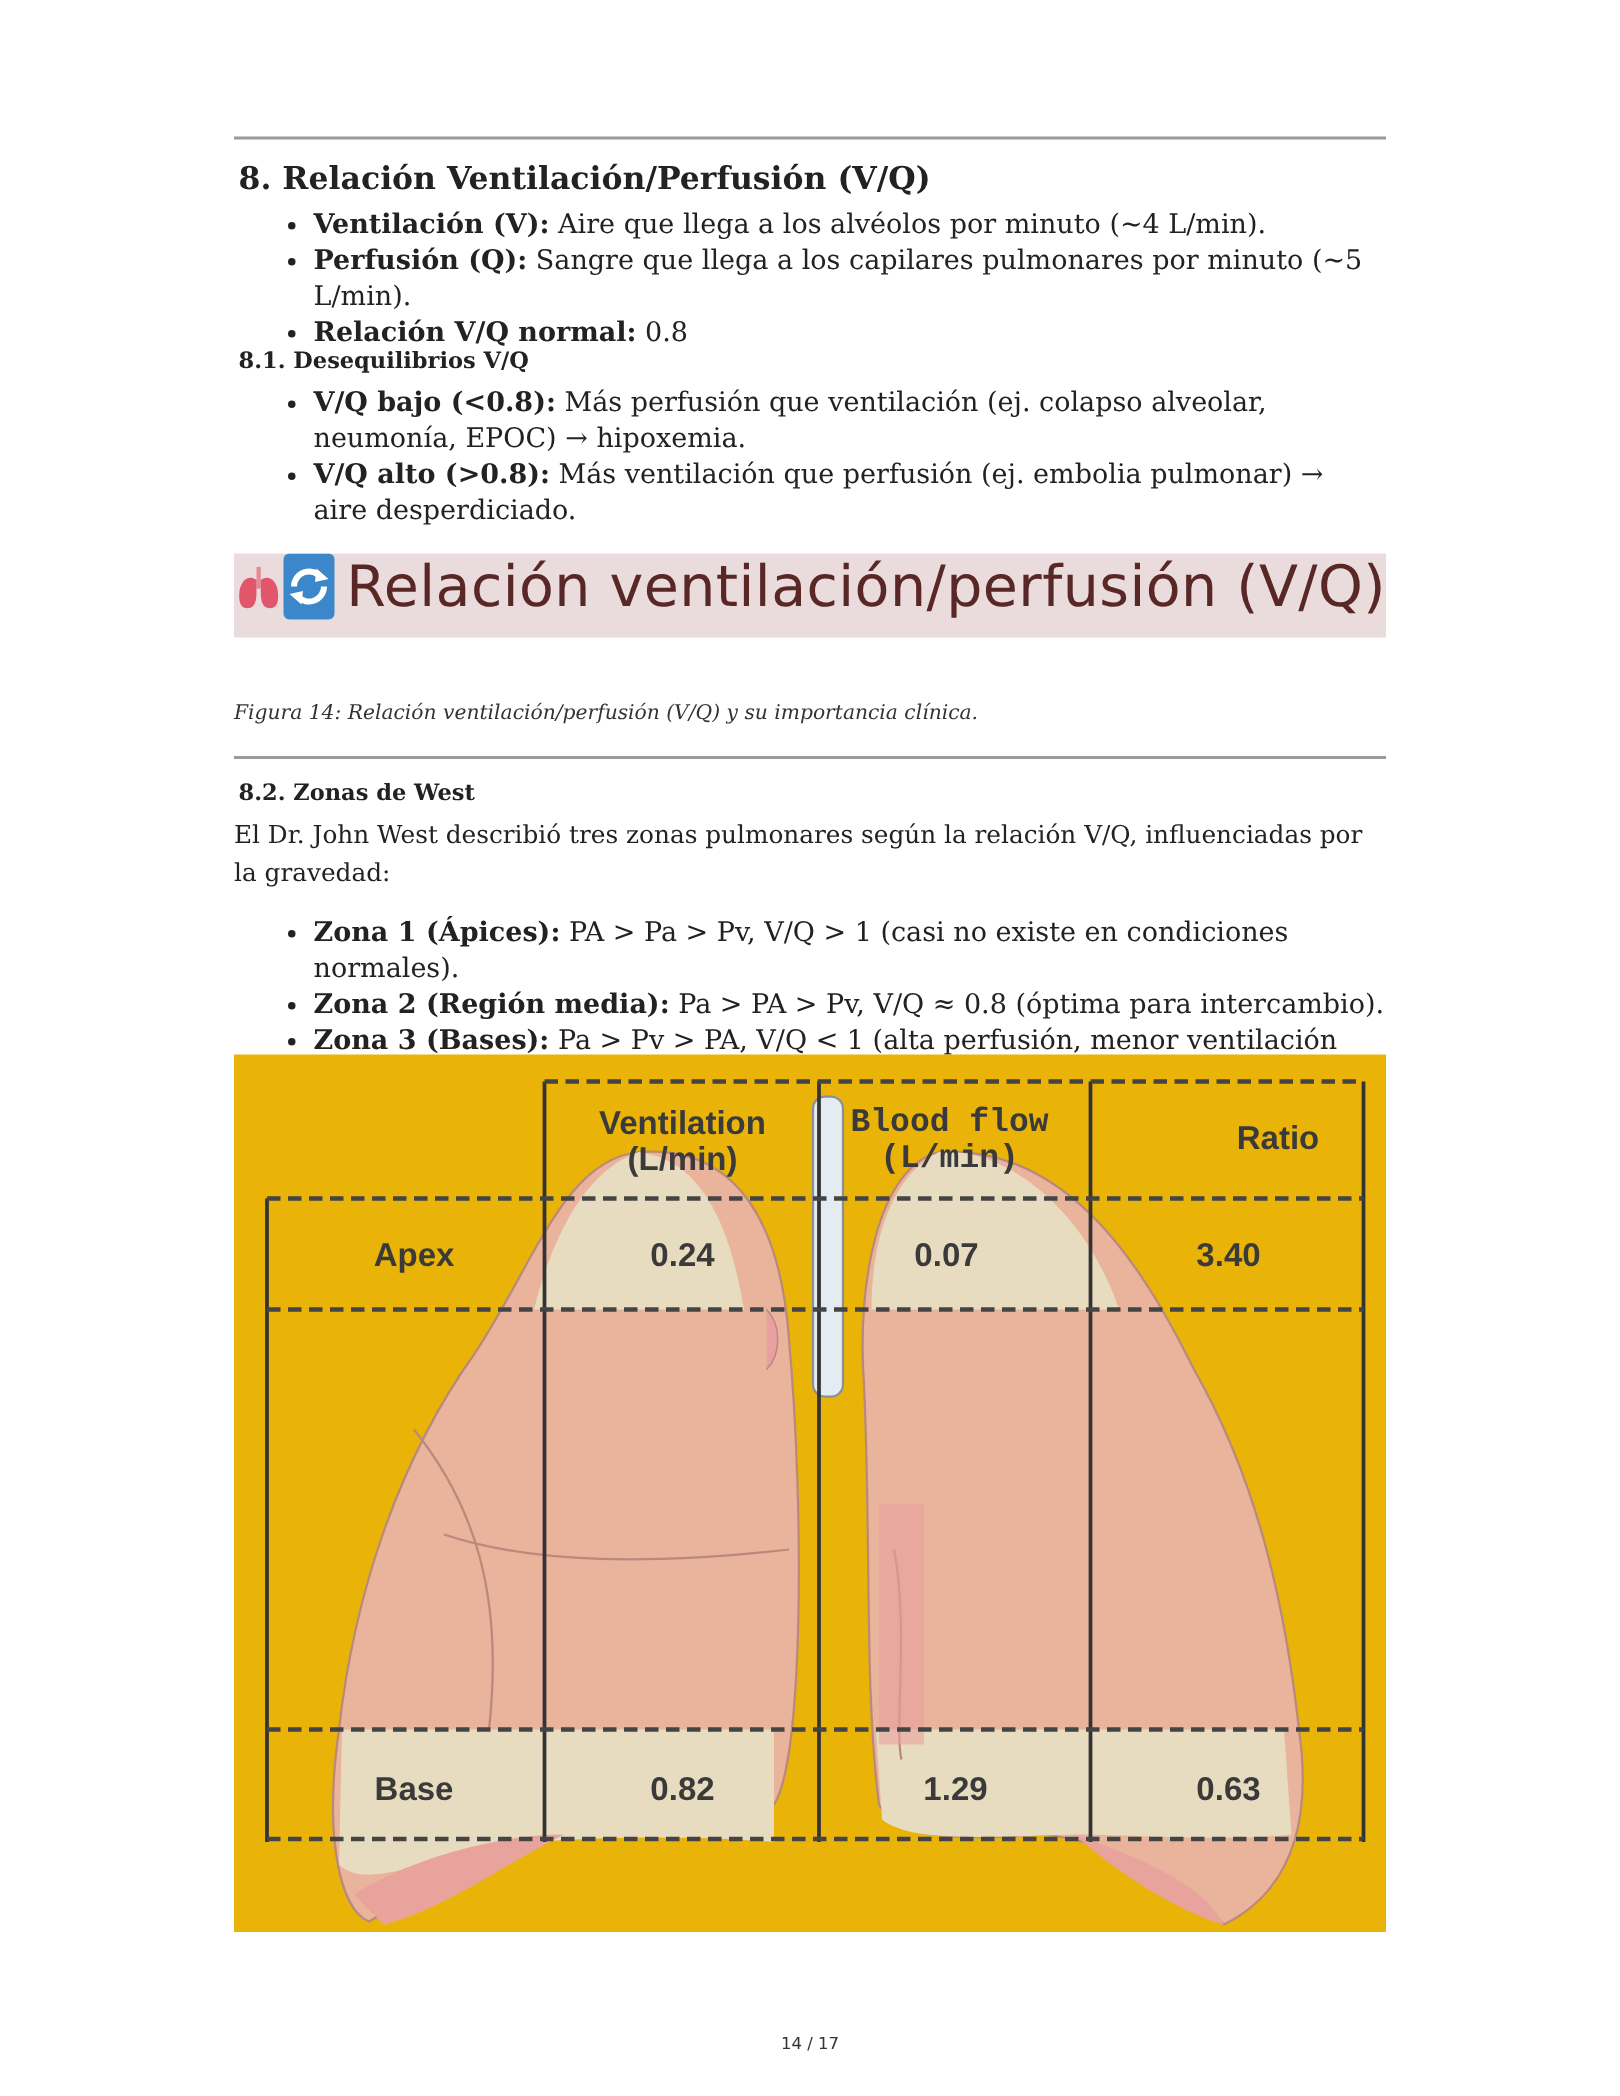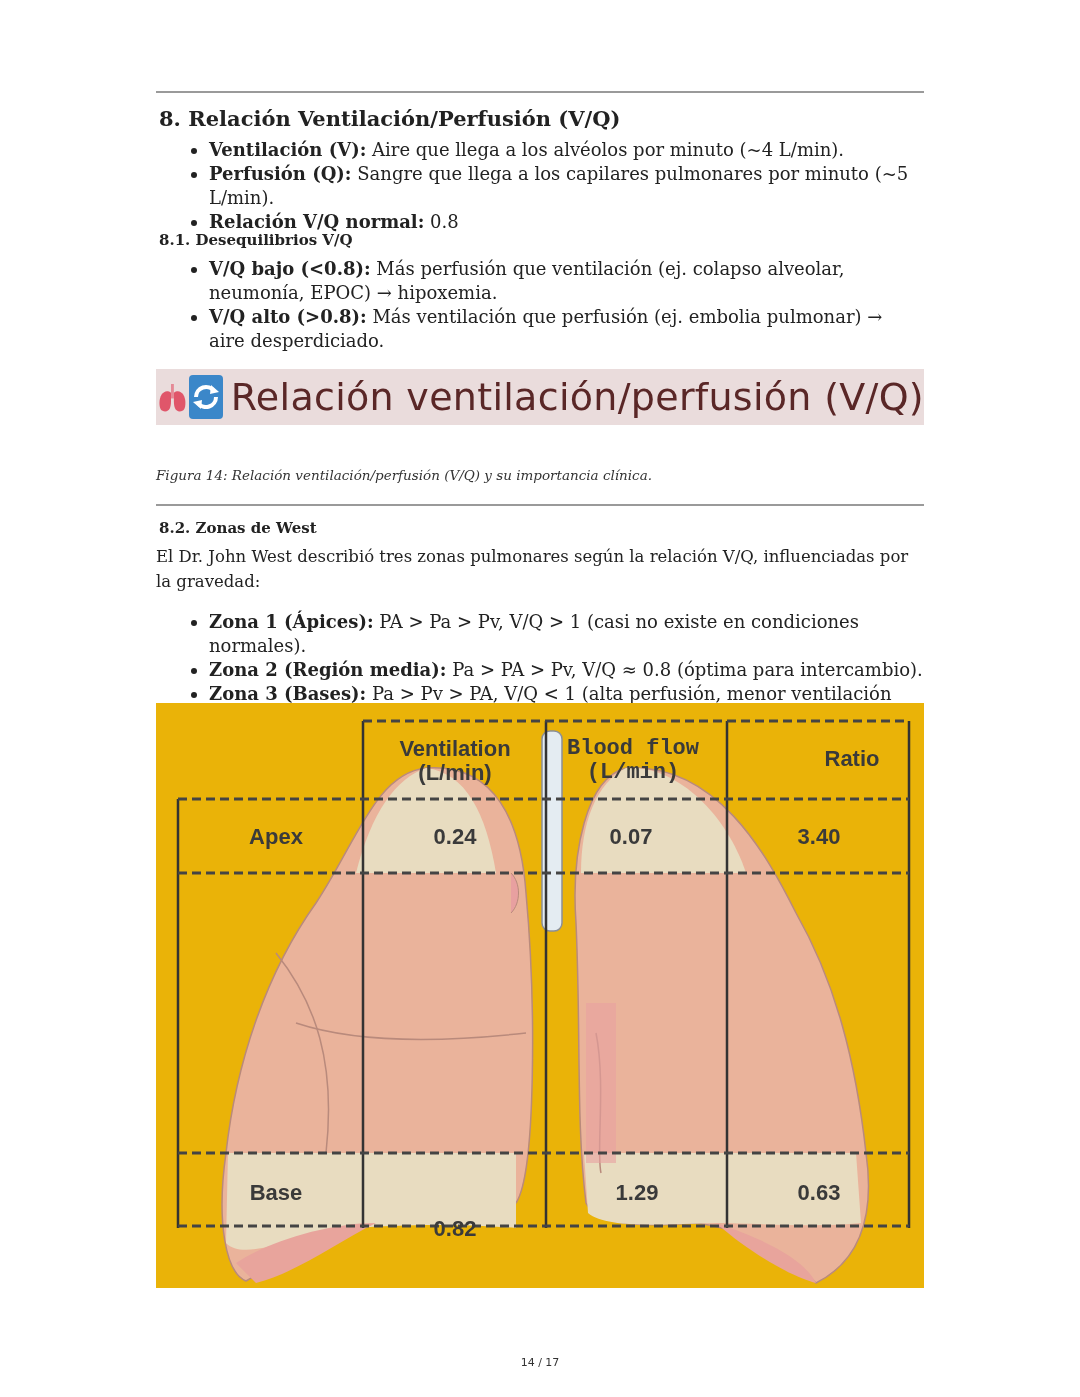--- a/index.html
+++ b/index.html
@@ -4,21 +4,21 @@
 <style>
   html, body { margin: 0; padding: 0; background: #ffffff; }
   body { width: 1080px; height: 1397px; position: relative; font-family: "DejaVu Serif", serif; color: #222; overflow: hidden; }
   .hr { position: absolute; left: 156px; width: 768px; height: 0; border-top: 2px solid #9a9a9a; }
   .h1 { position: absolute; left: 159px; top: 106px; font-size: 21px; font-weight: bold; color: #222; margin: 0; }
   .h2 { position: absolute; left: 159px; font-size: 15px; font-weight: bold; color: #222; margin: 0; }
   ul.bl { position: absolute; left: 185px; margin: 0; padding: 0 0 0 24px; list-style: disc; font-size: 18px; line-height: 24px; width: 700px; }
   ul.bl li { margin: 0; padding: 0; }
   ul.bl b { font-weight: bold; }
   .para { position: absolute; left: 156px; top: 544px; width: 770px; font-size: 16.5px; line-height: 25px; }
-  .banner { position: absolute; left: 156px; top: 369px; width: 768px; height: 56px; background: #eadcdc; overflow: hidden; display: flex; align-items: center; }
+  .banner { position: absolute; left: 156px; top: 369px; width: 768px; height: 56px; background: #eadcdc; overflow: hidden; display: flex; }
   .banner-title { font-family: "DejaVu Sans", sans-serif; font-size: 38px; color: #5a2727; white-space: nowrap; margin-left: 8px; letter-spacing: 0.3px; }
   .lungs-icon { width: 40px; height: 44px; margin-left: 2px; }
   .cycle-icon { width: 44px; height: 44px; background: #3b87c9; border-radius: 4px; display: flex; align-items: center; justify-content: center; margin-left: 2px; }
   .caption { position: absolute; left: 156px; top: 467px; font-size: 13.5px; font-style: italic; color: #333; }
   .figure { position: absolute; left: 156px; top: 703px; width: 768px; height: 585px; background: #eab308; overflow: hidden; }
   .fig-label { position: absolute; font-family: "Liberation Sans", sans-serif; font-weight: bold; color: #3a3a3a; font-size: 22px; text-align: center; line-height: 24px; }
   .page-num { position: absolute; left: 0; width: 1080px; top: 1356px; text-align: center; font-family: "DejaVu Sans", sans-serif; font-size: 11px; color: #333; }
 </style>
 </head>
 <body>
@@ -111,18 +111,18 @@
     <div>(L/min)</div>
   </div>
   <div class="fig-label" style="left:574px; top:44px; width:178px;padding-left:33px;">Ratio</div>
 
   <div class="fig-label" style="left:40px; top:122px; width:160px;">Apex</div>
   <div class="fig-label" style="left:210px; top:122px; width:178px;">0.24</div>
   <div class="fig-label" style="left:393px; top:122px; width:164px;">0.07</div>
   <div class="fig-label" style="left:574px; top:122px; width:178px;">3.40</div>
 
   <div class="fig-label" style="left:40px; top:478px; width:160px;">Base</div>
-  <div class="fig-label" style="left:210px; top:478px; width:178px;margin-top:36px;">0.82</div>
+  <div class="fig-label" style="left:210px; top:478px; width:178px;">0.82</div>
   <div class="fig-label" style="left:393px; top:478px; width:176px;">1.29</div>
   <div class="fig-label" style="left:574px; top:478px; width:178px;">0.63</div>
 </div>
 
 <div class="page-num">14 / 17</div>
 
 </body></html>

